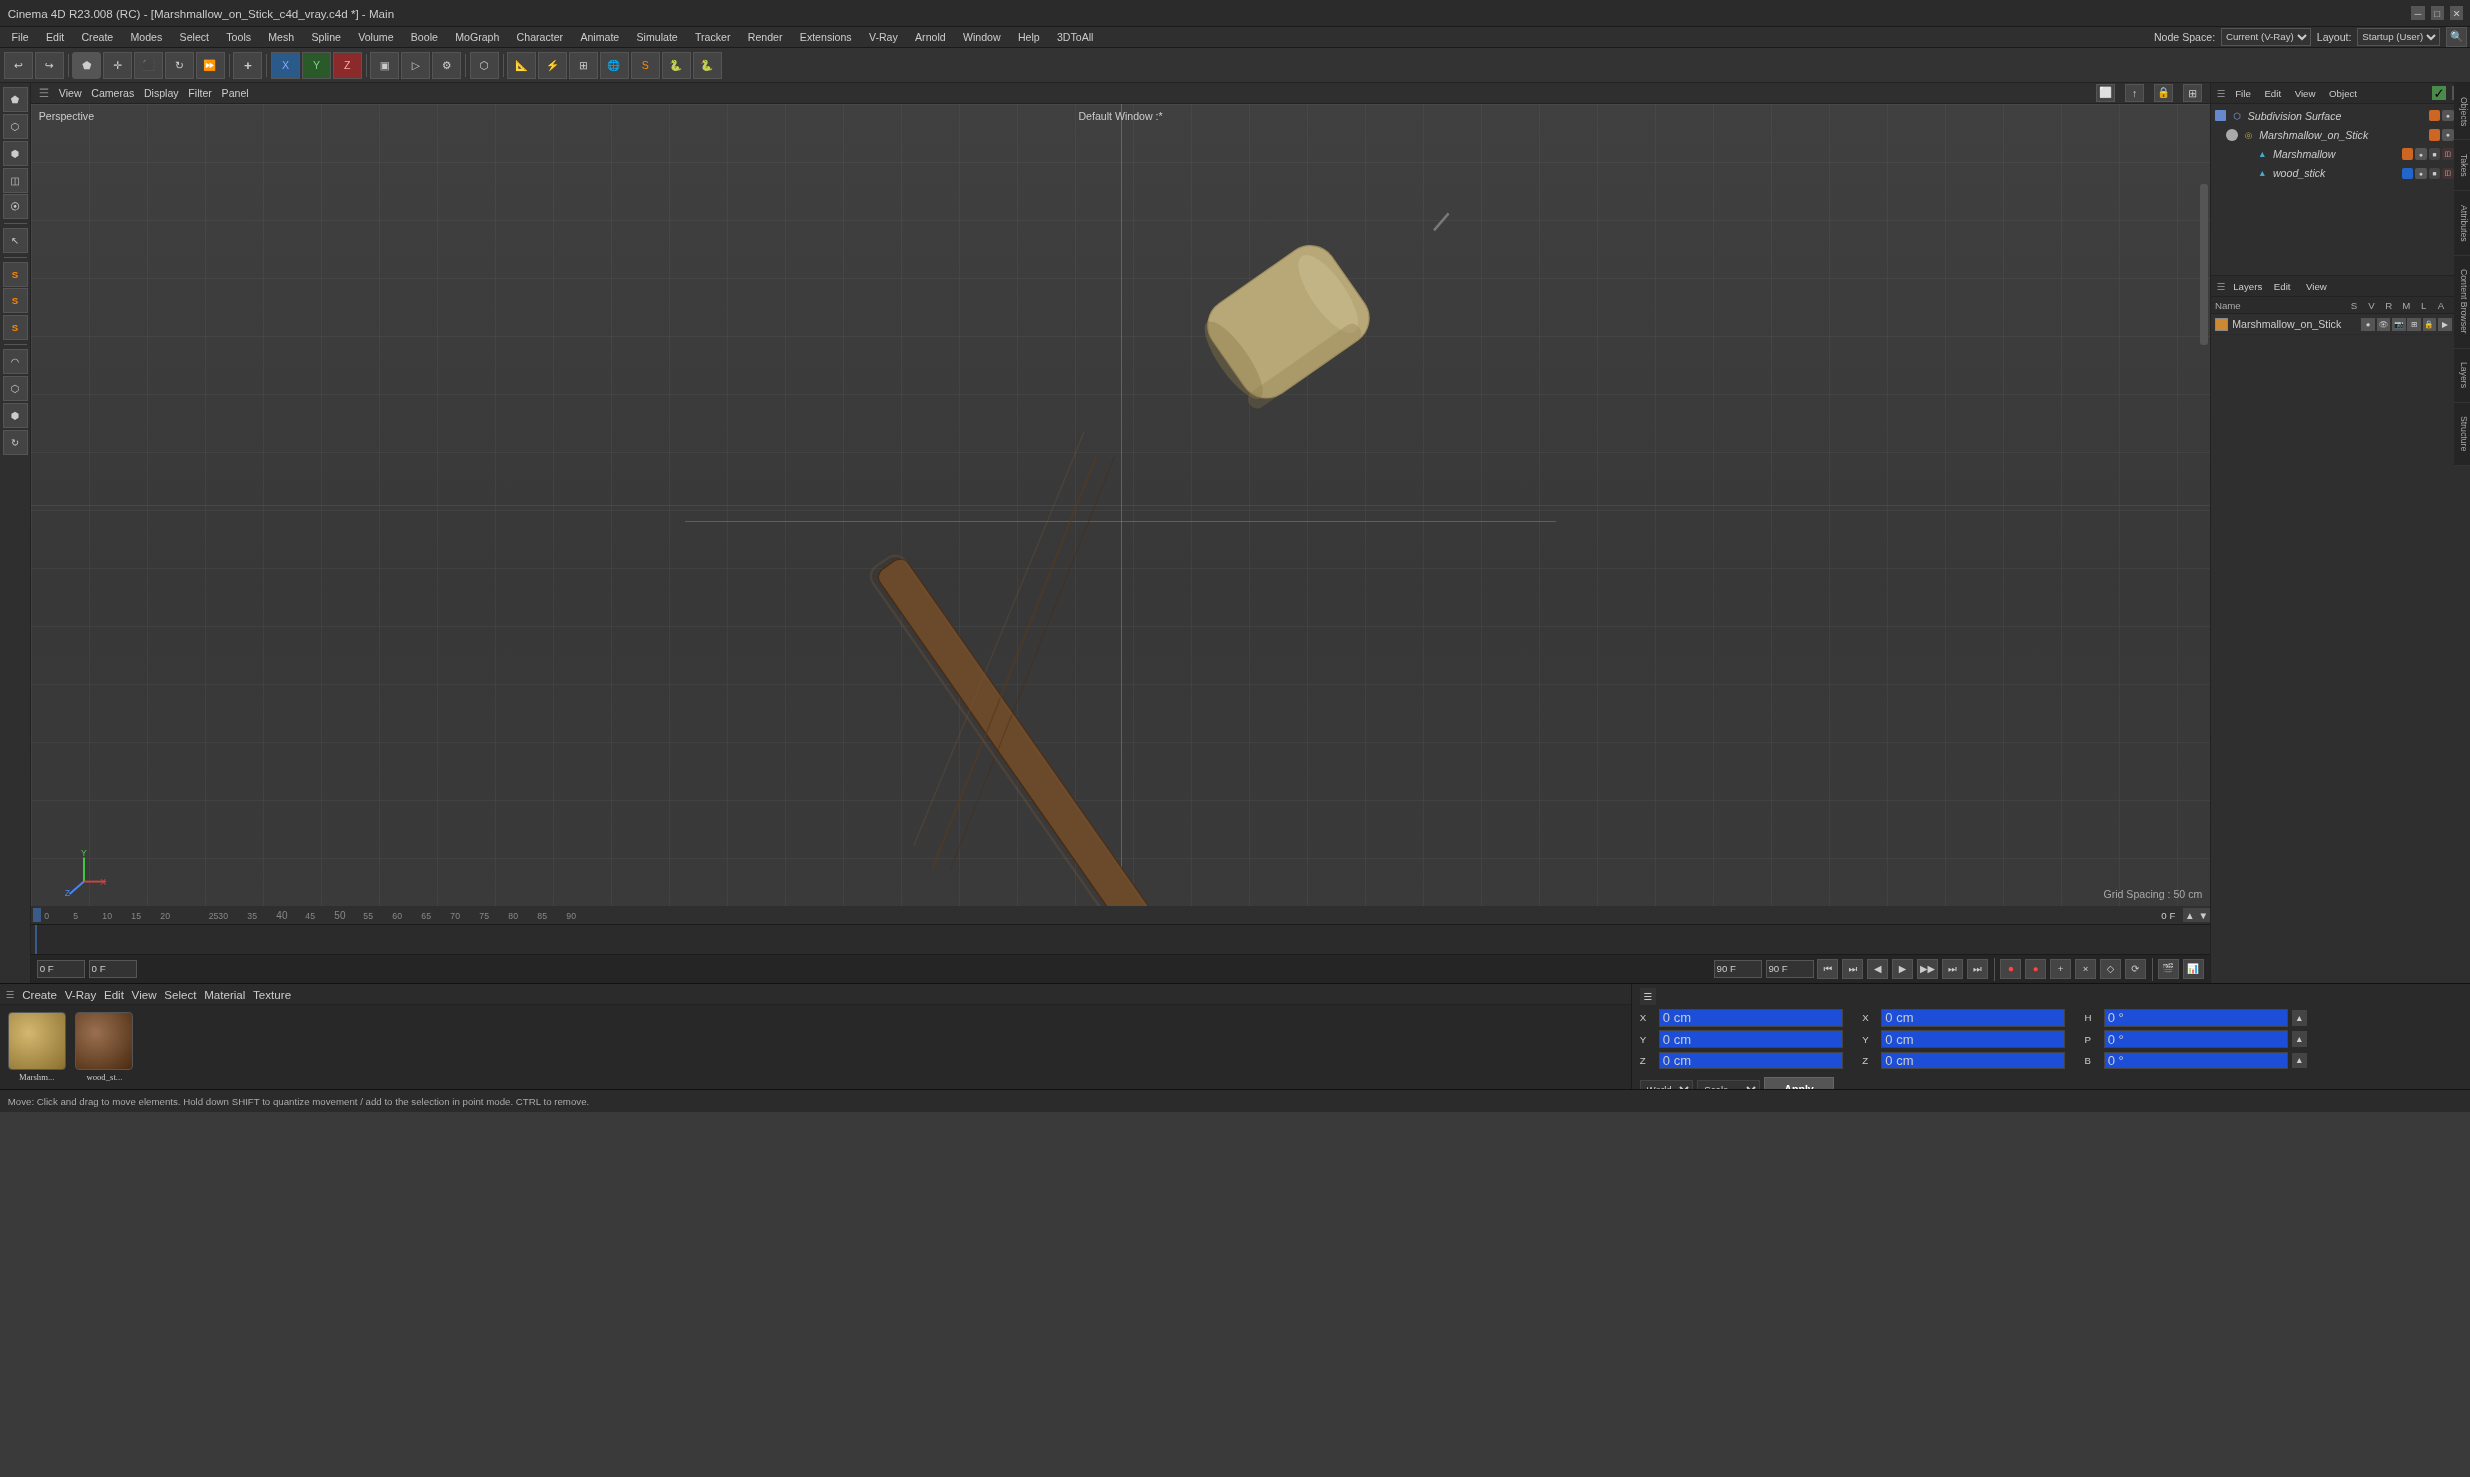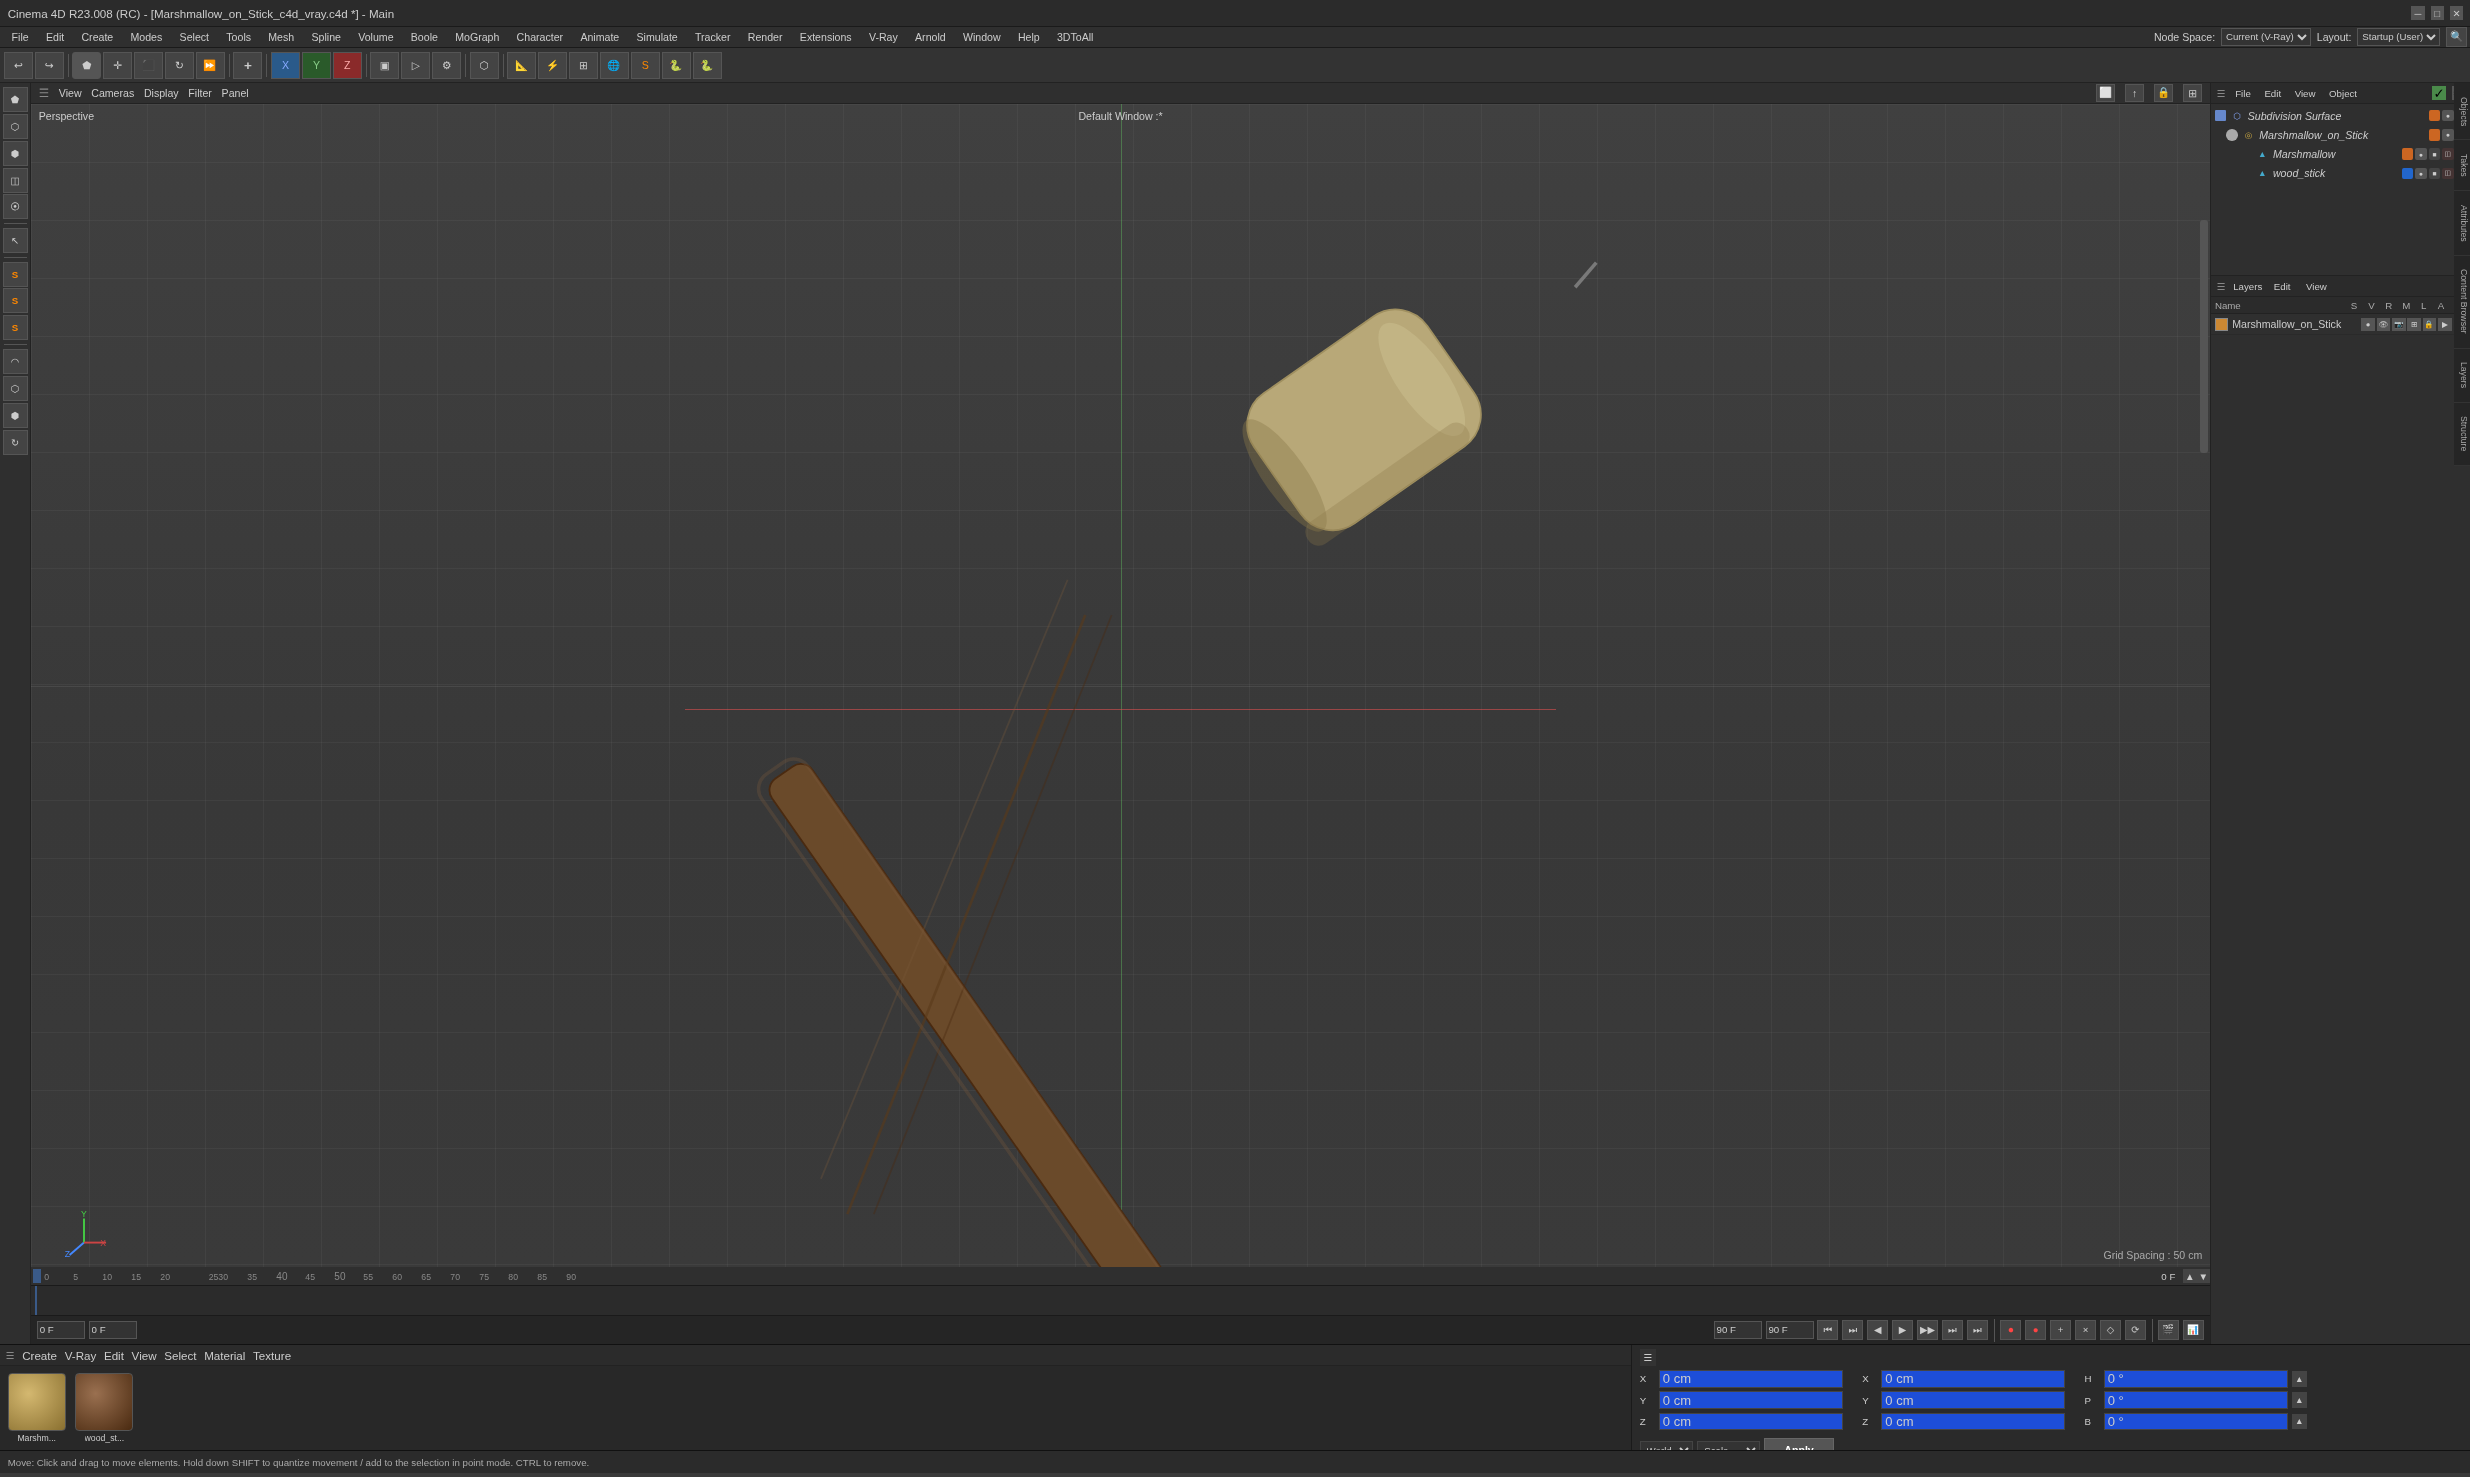--- a/index.html
+++ b/index.html
@@ -454,21 +454,21 @@
       color: #fff;
       font-size: 10.6px;
       padding: 0 19.3px;
       cursor: pointer;
       font-weight: bold;
     }
 
     
     #app-wrapper {
       width: 2471px;
-      height: 1473px;
+      height: 1112px;
       display: flex;
       flex-direction: column;
       overflow: hidden;
     }
 
     #middle-row {
       flex: 1;
       display: flex;
       overflow: hidden;
     }
@@ -554,20 +554,21 @@
       padding: 0 5.8px;
       gap: 7.7px;
       border-bottom: 1px solid #222;
     }
     #mat-items-row {
       flex: 1;
       display: flex;
       align-items: center;
       padding: 3.9px 7.7px;
       gap: 9.7px;
+      font-family: Liberation Serif, serif;
     }
 
     #attr-area {
       width: 840px;
       background: #2a2a2a;
       border-left: 1px solid #1a1a1a;
       display: flex;
       flex-direction: column;
       padding: 3.9px 7.7px;
     }

